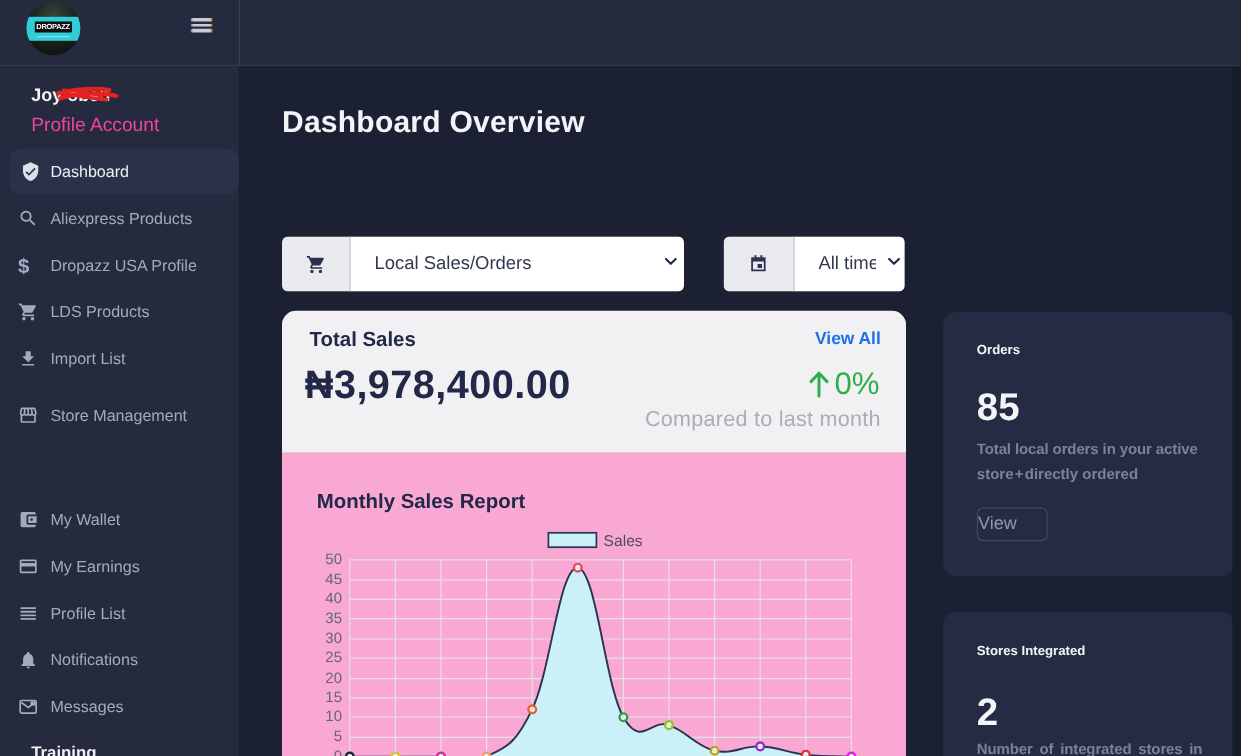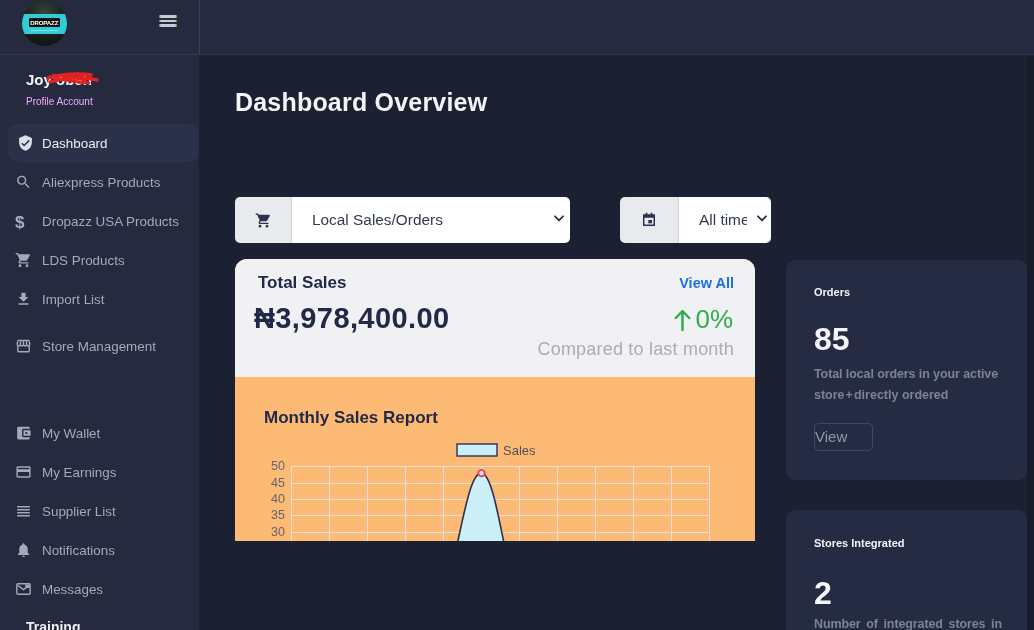--- a/index.html
+++ b/index.html
@@ -11,45 +11,45 @@
           background:radial-gradient(circle at 50% 28%, #3a453f 0%, #1c2420 45%, #0a0f0c 100%); overflow:hidden; }
   .logo .band { position:absolute; left:-2px; top:13px; width:50px; height:20px; background:#31ccd6; }
   .logo .inner { position:absolute; left:6.5px; top:16.5px; width:31.5px; height:9.5px; background:#0c0f0e; color:#fff;
                  font-weight:bold; font-size:6.2px; text-align:center; line-height:9.5px; border-radius:1px; letter-spacing:-0.2px; overflow:hidden; }
   .logo .sub { position:absolute; left:9px; top:28.5px; width:27px; height:1.5px; background:rgba(255,255,255,.4); border-radius:1px; }
   .burger { position:absolute; left:159px; top:15px; width:18px; }
   .burger div { height:2.5px; margin-bottom:2px; background:linear-gradient(to right,#6a9ac8 0 4%, #c9ccd2 11% 89%, #bd9352 96% 100%); border-radius:1px; }
   .sidebar { position:absolute; left:0; top:55px; width:199px; height:575px; background:#252a3e; }
   .uname { position:absolute; left:26px; top:16px; color:#f4f5f8; font-size:15px; font-weight:bold; }
   .scrib { position:absolute; left:47px; top:17px; width:52px; height:14px; }
-  .paccount { position:absolute; left:26px; top:41px; color:#f0abfc; font-size:10px; }
+  .paccount { position:absolute; left:26px; top:41px; color:#ec4899; font-size:16px; }
   .menu-item { position:absolute; left:0; width:199px; height:38px; color:#a3aabc; font-size:13.4px; }
   .menu-item .mi-ic { position:absolute; left:15px; top:50%; transform:translateY(-50%); width:17px; height:17px; }
   .menu-item .mi-tx { position:absolute; left:42px; top:50%; transform:translateY(-50%); white-space:nowrap; }
   .menu-item.active { background:#2b3149; border-radius:9px; left:8px; width:191px; color:#eceef4; }
   .menu-item.active .mi-ic { left:9px; }
   .menu-item.active .mi-tx { left:34px; }
   .training { position:absolute; left:26px; top:564px; color:#eef0f5; font-size:14px; font-weight:bold; }
   .main { position:absolute; left:200px; top:56px; width:834px; height:574px; background:#1b2033; }
   .scrolltrack { position:absolute; left:1027px; top:56px; width:7px; height:574px; background:#171b2a; }
   h1.title { position:absolute; left:35px; top:32px; color:#f3f4f8; font-size:25px; font-weight:bold; letter-spacing:.2px; }
   .fgroup { position:absolute; top:141px; height:46px; border-radius:5px; overflow:hidden;padding-left:36px; }
   .fg1 { left:35px; width:335px; }
-  .fg2 { left:420px; width:151px; }
+  .fg2 { left:403px; width:151px; }
   .fico { position:absolute; left:0; top:0; bottom:0; background:#e9eaee; border-right:1px solid #ced4da; display:flex; align-items:center; justify-content:center; }
   .fg1 .fico { width:57px; } .fg2 .fico { width:59px; }
   .fsel { position:absolute; top:0; bottom:0; right:0; background:#fff; color:#333952; font-size:15.4px; display:flex; align-items:center; }
   .fg1 .fsel { left:57px; padding-left:20px; } .fg2 .fsel { left:59px; padding-left:20px; }
   .chev { position:absolute; top:50%; transform:translateY(-50%); }
   .fg1 .chev { right:4px; } .fg2 .chev { right:2px; }
-  .card { position:absolute; left:35px; top:203px; width:520px; height:282px; border-radius:12px 12px 0 0; background:#fdba74; overflow:hidden; }
+  .card { position:absolute; left:35px; top:203px; width:520px; height:371px; border-radius:12px 12px 0 0; background:#f9a8d4; overflow:hidden; }
   .card-top { position:absolute; left:0; top:0; width:520px; height:118px; background:#f1f1f3; }
   .ts-label { position:absolute; left:23px; top:14px; color:#222948; font-size:17px; font-weight:bold; }
   .viewall { position:absolute; right:21px; top:16px; color:#1d6fe8; font-size:14.5px; font-weight:bold; }
-  .ts-amount { position:absolute; left:19px; top:43px; color:#222948; font-size:29px; font-weight:bold; letter-spacing:.4px; }
+  .ts-amount { position:absolute; left:19px; top:43px; color:#222948; font-size:33px; font-weight:bold; letter-spacing:.4px; }
   .ts-pct { position:absolute; right:22px; top:45px; color:#2fae4e; font-size:26px; display:flex; align-items:center; }
   .ts-cmp { position:absolute; right:21px; top:80px; color:#abacb4; font-size:18px; letter-spacing:.2px; }
   .msr { position:absolute; left:29px; top:149px; color:#222948; font-size:17px; font-weight:bold; }
   .rcard { position:absolute; left:586px; width:242px; background:#252b42; border-radius:10px; }
   .rc1 { top:204px; height:220px; }
   .rc2 { top:454px; height:220px; }
   .rc-h { position:absolute; left:28px; color:#f4f5f8; font-size:11px; font-weight:bold; }
   .rc-n { position:absolute; left:28px; color:#f4f5f8; font-size:32px; font-weight:bold; }
   .rc-d { position:absolute; left:28px; right:26px; color:#7c8296; font-size:13px; font-weight:bold; line-height:21px; text-align:justify; }
   .rc-btn { position:absolute; left:28px; width:59px; height:28px; border:1px solid #424863; border-radius:5px; color:#9298ac; font-size:15px; text-align:left; line-height:26px; }
@@ -195,21 +195,21 @@
       <span class="mi-tx">Dashboard</span>
     </div>
     <div class="menu-item" style="top:108px">
       <span class="mi-ic"><svg width="17" height="17" viewBox="0 0 24 24" fill="currentColor">
           <path d="M15.5 14h-.79l-.28-.27C15.41 12.59 16 11.11 16 9.5 16 5.91 13.09 3 9.5 3S3 5.91 3 9.5 5.91 16 9.5 16c1.61 0 3.09-.59 4.23-1.57l.27.28v.79l5 4.99L20.49 19l-4.99-5zm-6 0C7.01 14 5 11.99 5 9.5S7.01 5 9.5 5 14 7.01 14 9.5 11.99 14 9.5 14z"></path>
         </svg></span>
       <span class="mi-tx">Aliexpress Products</span>
     </div>
     <div class="menu-item" style="top:147px">
       <span class="mi-ic" style="font-size:17px;font-weight:bold;color:#a6adc2;">$</span>
-      <span class="mi-tx">Dropazz USA Products</span>
+      <span class="mi-tx">Dropazz USA Profile</span>
     </div>
     <div class="menu-item" style="top:186px">
       <span class="mi-ic"><svg width="17" height="17" viewBox="0 0 24 24" fill="currentColor">
           <path d="M7 18c-1.1 0-1.99.9-1.99 2S5.9 22 7 22s2-.9 2-2-.9-2-2-2zM1 2v2h2l3.6 7.59-1.35 2.45c-.16.28-.25.61-.25.96 0 1.1.9 2 2 2h12v-2H7.42c-.14 0-.25-.11-.25-.25l.03-.12.9-1.63h7.45c.75 0 1.41-.41 1.75-1.03l3.58-6.49c.08-.14.12-.31.12-.48 0-.55-.45-1-1-1H5.21l-.94-2H1zm16 16c-1.1 0-1.99.9-1.99 2s.89 2 1.99 2 2-.9 2-2-.9-2-2-2z"></path>
         </svg></span>
       <span class="mi-tx">LDS Products</span>
     </div>
     <div class="menu-item" style="top:225px">
       <span class="mi-ic"><svg width="17" height="17" viewBox="0 0 24 24" fill="currentColor">
           <path d="M19 9h-4V3H9v6H5l7 7 7-7zM5 18v2h14v-2H5z"></path>
@@ -231,21 +231,21 @@
     <div class="menu-item" style="top:398px">
       <span class="mi-ic"><svg width="17" height="17" viewBox="0 0 24 24" fill="currentColor">
           <path d="M20 4H4c-1.11 0-1.99.89-1.99 2L2 18c0 1.11.89 2 2 2h16c1.11 0 2-.89 2-2V6c0-1.11-.89-2-2-2zm0 14H4v-6h16v6zm0-10H4V6h16v2z"></path>
         </svg></span>
       <span class="mi-tx">My Earnings</span>
     </div>
     <div class="menu-item" style="top:437px">
       <span class="mi-ic"><svg width="17" height="17" viewBox="0 0 24 24" fill="currentColor">
           <path d="M3 5h18v2.2H3zm0 4.2h18v2.2H3zm0 4.2h18v2.2H3zm0 4.2h18v2.2H3z"></path>
         </svg></span>
-      <span class="mi-tx">Supplier List</span>
+      <span class="mi-tx">Profile List</span>
     </div>
     <div class="menu-item" style="top:476px">
       <span class="mi-ic"><svg width="17" height="17" viewBox="0 0 24 24" fill="currentColor">
           <path d="M12 22c1.1 0 2-.9 2-2h-4c0 1.1.89 2 2 2zm6-6v-5c0-3.07-1.64-5.64-4.5-6.32V4c0-.83-.67-1.5-1.5-1.5s-1.5.67-1.5 1.5v.68C7.63 5.36 6 7.92 6 11v5l-2 2v1h16v-1l-2-2z"></path>
         </svg></span>
       <span class="mi-tx">Notifications</span>
     </div>
     <div class="menu-item" style="top:515px">
       <span class="mi-ic"><svg width="17" height="17" viewBox="0 0 24 24" fill="none" stroke="currentColor">
           <rect x="2.6" y="4.6" width="18.8" height="14.8" rx="1.5" stroke-width="2"></rect>

